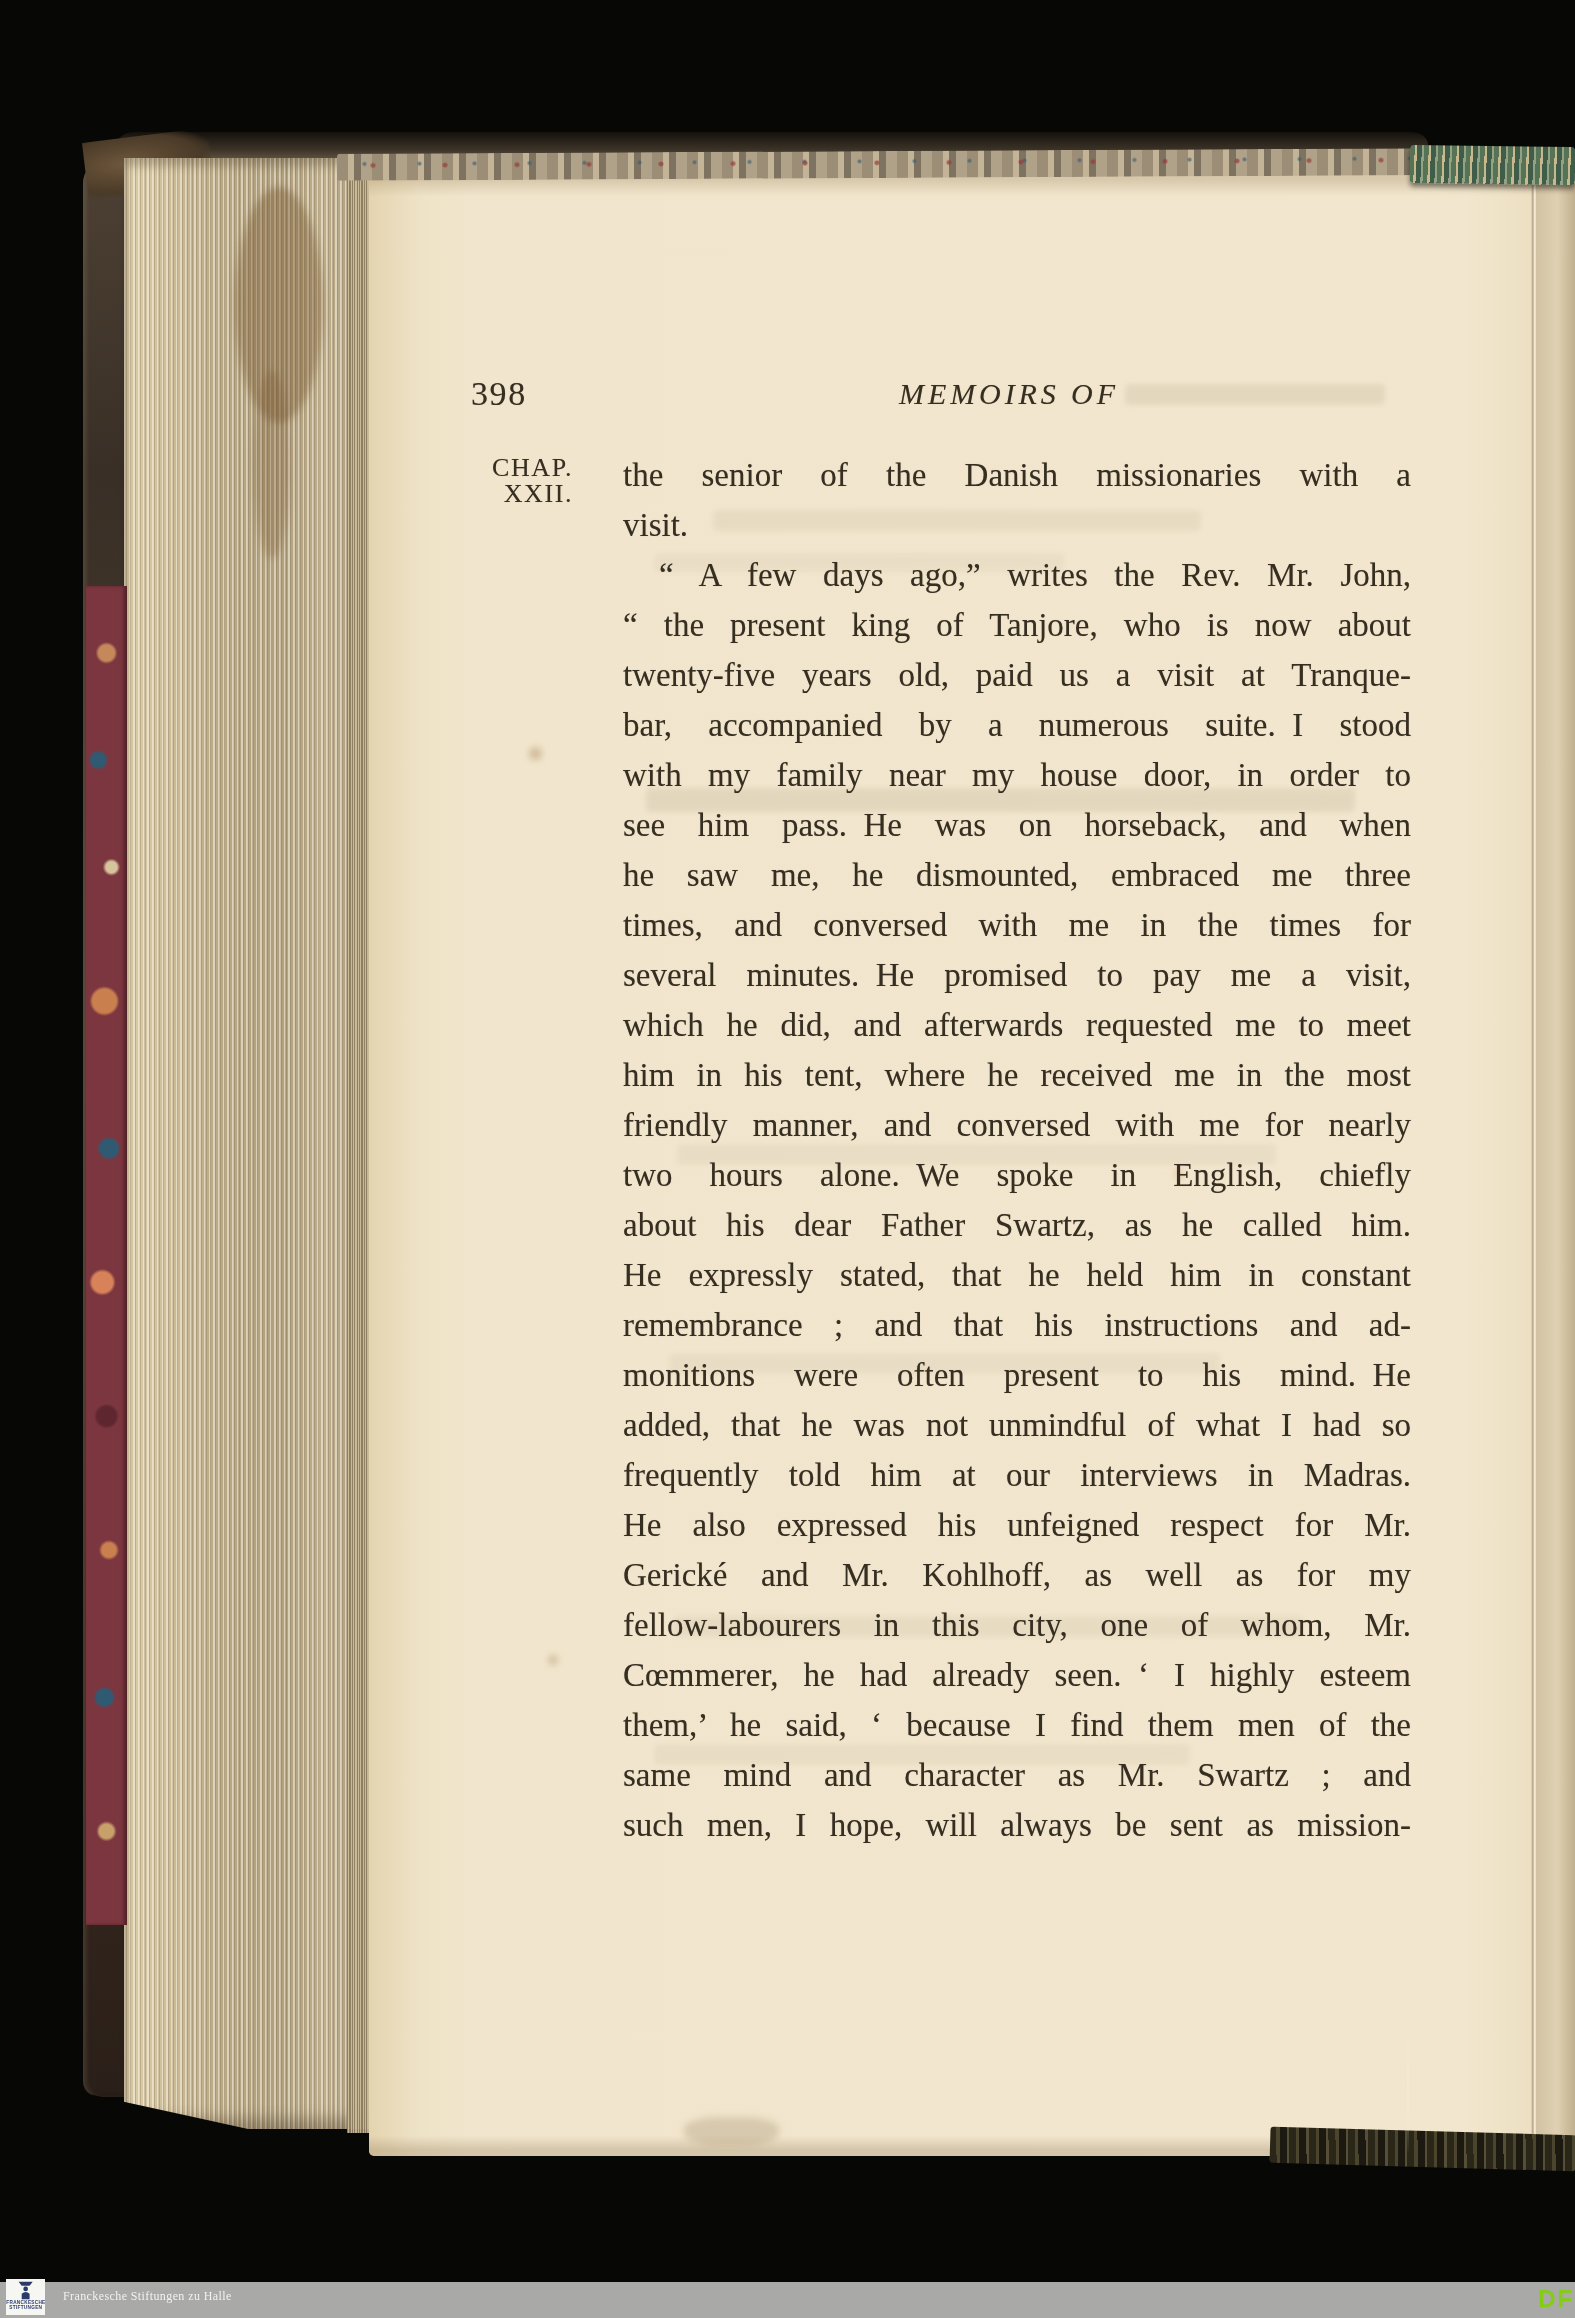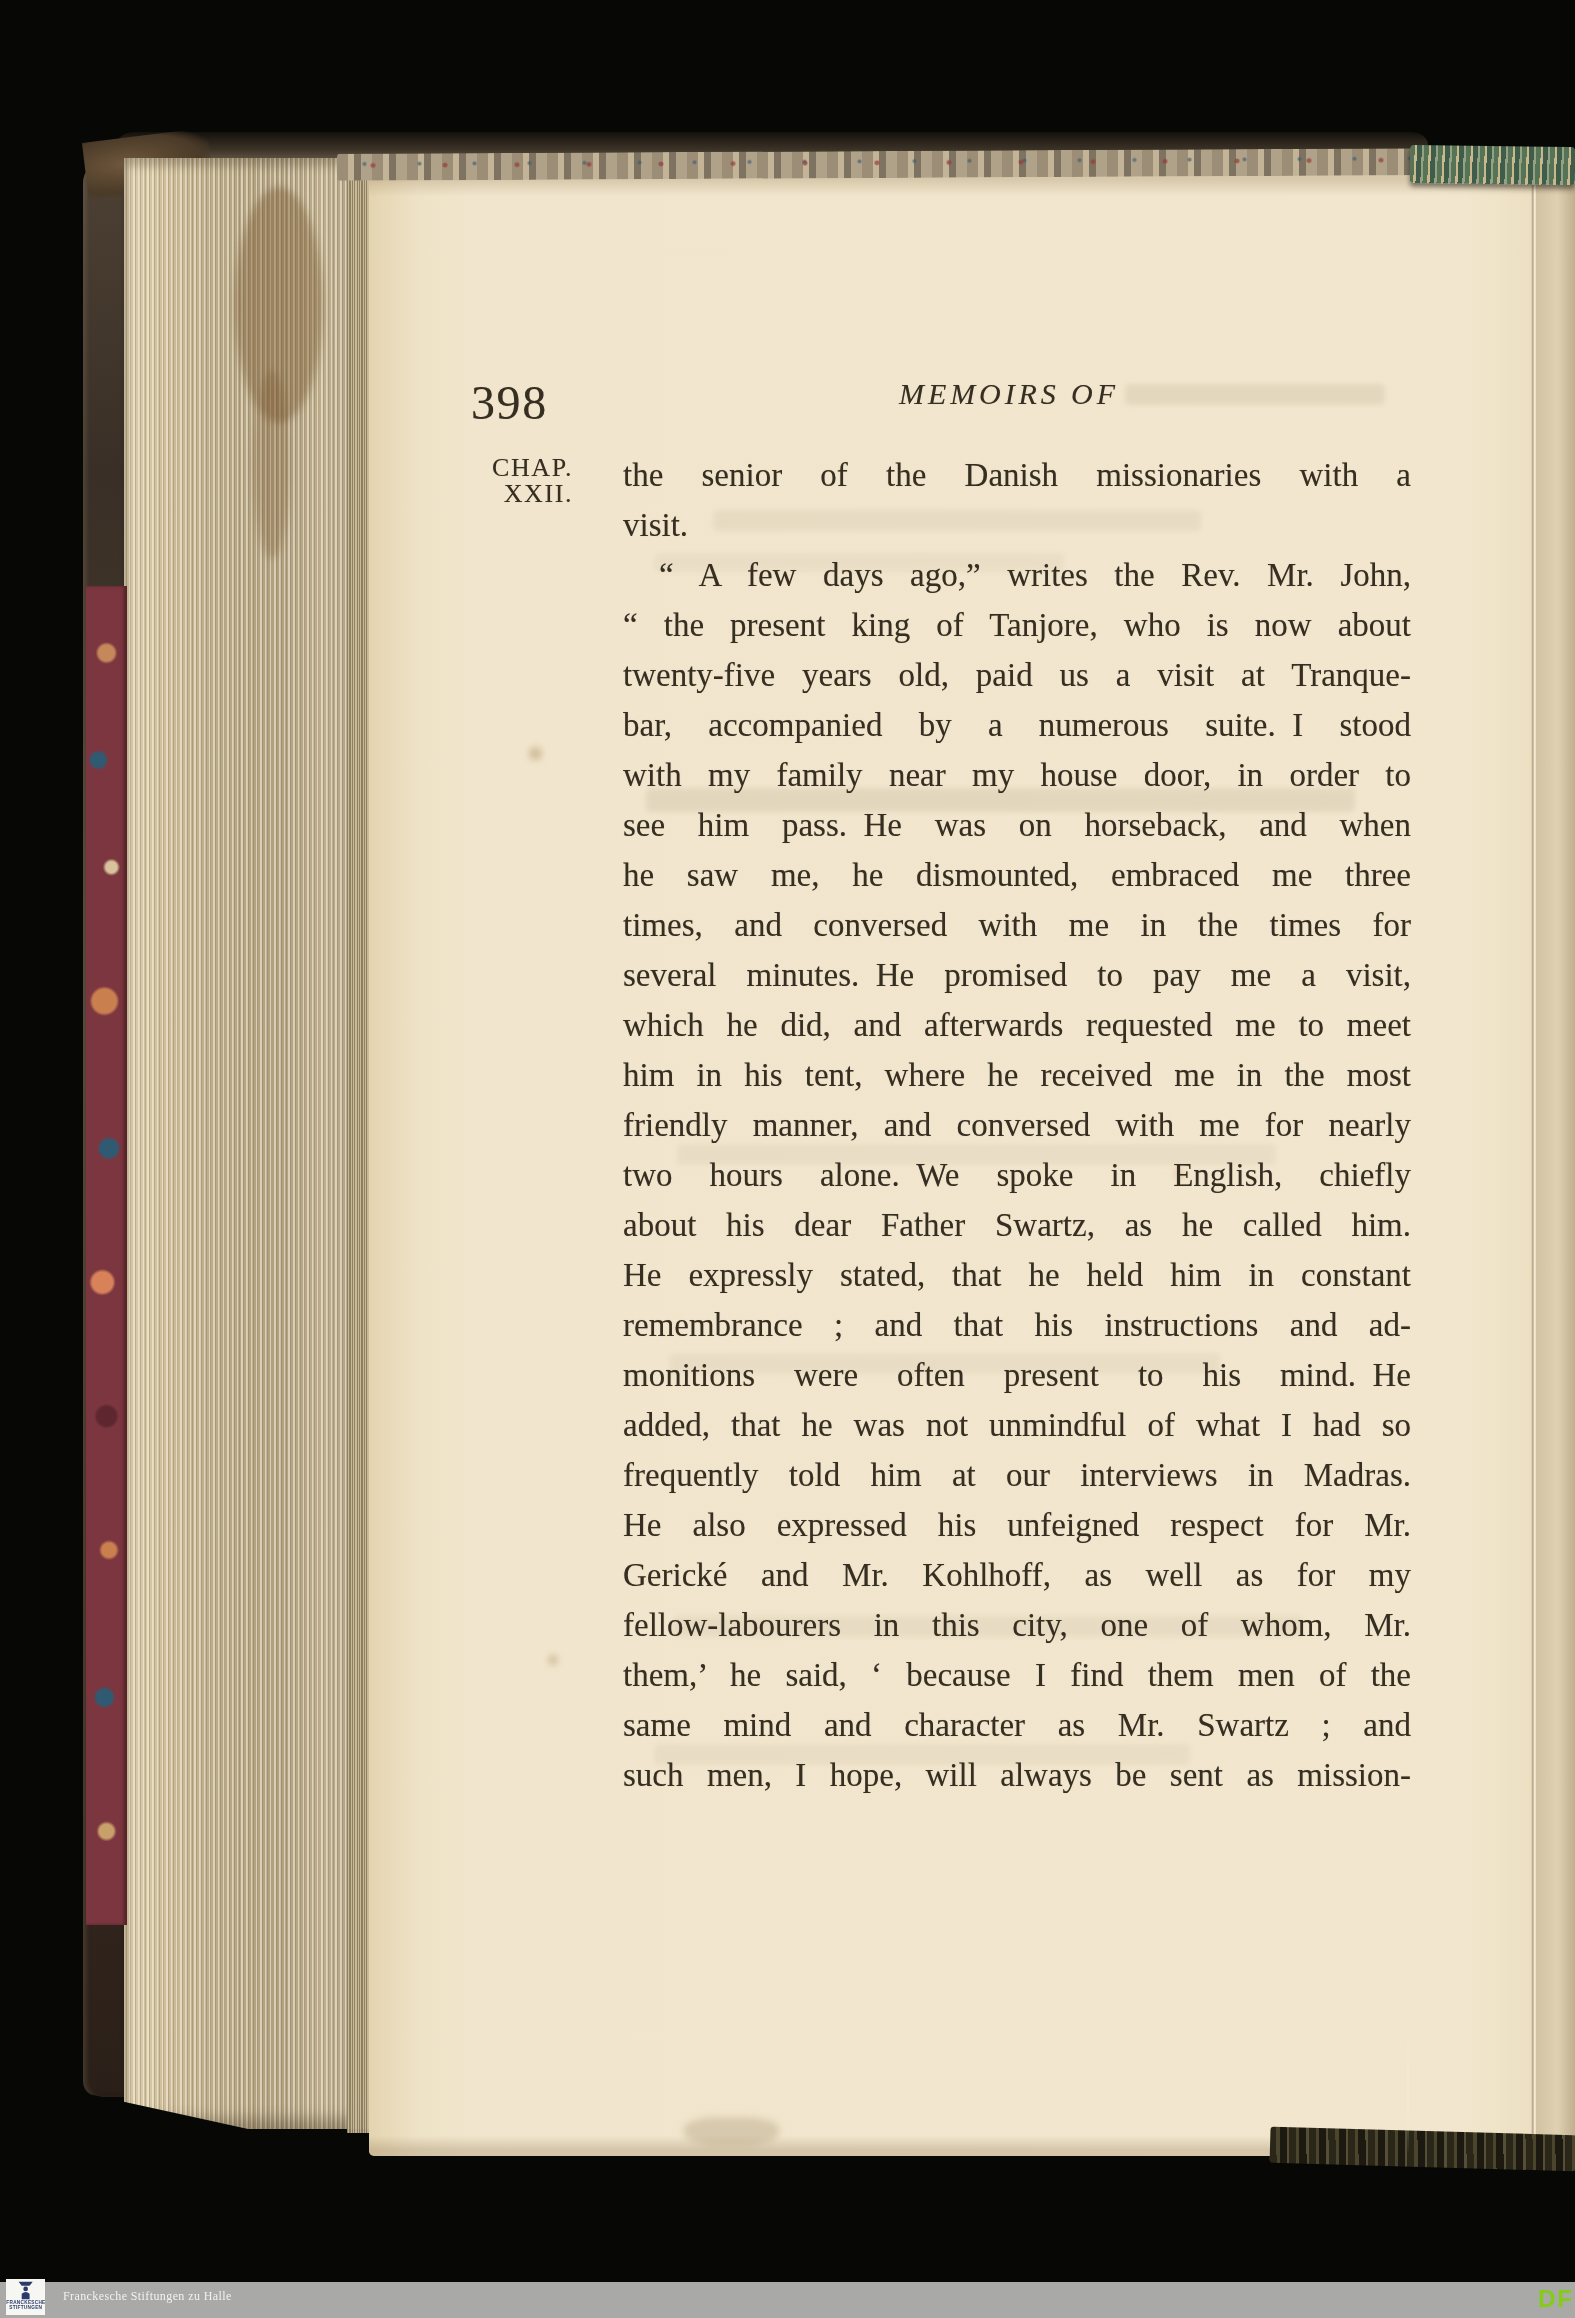--- a/index.html
+++ b/index.html
@@ -61,21 +61,21 @@
     clip-path:polygon(0 22%,100% 78%,100% 100%,0 100%);}
   #crease-br{left:1407px;top:2032px;width:2.4px;height:123px;opacity:.5;
     background:linear-gradient(180deg,rgba(0,0,0,0),#f6ecd8 40%,rgba(0,0,0,0));}
 
   
   .stain{position:absolute;border-radius:50%;filter:blur(3.9px);}
   .ghost{position:absolute;background:#6b5a3e;filter:blur(2.4px);border-radius:4.7px;transform:skewX(-2deg);}
 
   
   .ink{color:#362e21;text-shadow:0 0 0.8px rgba(54,46,33,.35);}
-  #page-number{left:471px;top:375px;font-size:48px;letter-spacing:1.6px;}
+  #page-number{left:471px;top:375px;font-size:34px;letter-spacing:1.6px;}
   #running-header{left:608px;top:377px;width:802px;text-align:center;font-size:30px;letter-spacing:3.9px;font-style:italic;}
   #sidenote{left:425px;top:455px;width:148px;text-align:right;font-size:26px;letter-spacing:1.6px;line-height:26px;}
   #body-text{left:608px;top:450px;width:803px;font-size:33px;line-height:50px;word-spacing:1.6px;}
   .line{text-align:justify;text-align-last:justify;white-space:nowrap;margin-left:15px;}
   .line.last{text-align-last:left;}
   .line.indent{text-indent:36px;}
 
   
   #footer-bar{left:0;top:2282px;width:1575px;height:37px;background:#a9a9a7;}
   #logo-box{left:6.3px;top:2279px;width:39px;height:36px;background:#f6f6f3;text-align:center;}
@@ -146,20 +146,21 @@
       <div class="line">two hours alone. We spoke in English, chiefly</div>
       <div class="line">about his dear Father Swartz, as he called him.</div>
       <div class="line">He expressly stated, that he held him in constant</div>
       <div class="line">remembrance ; and that his instructions and ad-</div>
       <div class="line">monitions were often present to his mind. He</div>
       <div class="line">added, that he was not unmindful of what I had so</div>
       <div class="line">frequently told him at our interviews in Madras.</div>
       <div class="line">He also expressed his unfeigned respect for Mr.</div>
       <div class="line">Gerické and Mr. Kohlhoff, as well as for my</div>
       <div class="line">fellow-labourers in this city, one of whom, Mr.</div>
+      <div class="line">Cœmmerer, he had already seen. ‘ I highly esteem</div>
       <div class="line">them,’ he said, ‘ because I find them men of the</div>
       <div class="line">same mind and character as Mr. Swartz ; and</div>
       <div class="line">such men, I hope, will always be sent as mission-</div>
     </div>
 
   <div class="abs" id="bottom-wedge"></div>
 
   <div class="abs" id="footer-bar"></div>
   <div class="abs" id="logo-box">
     <svg id="logo-mark" width="17.3" height="19" viewBox="0 0 22 24">

